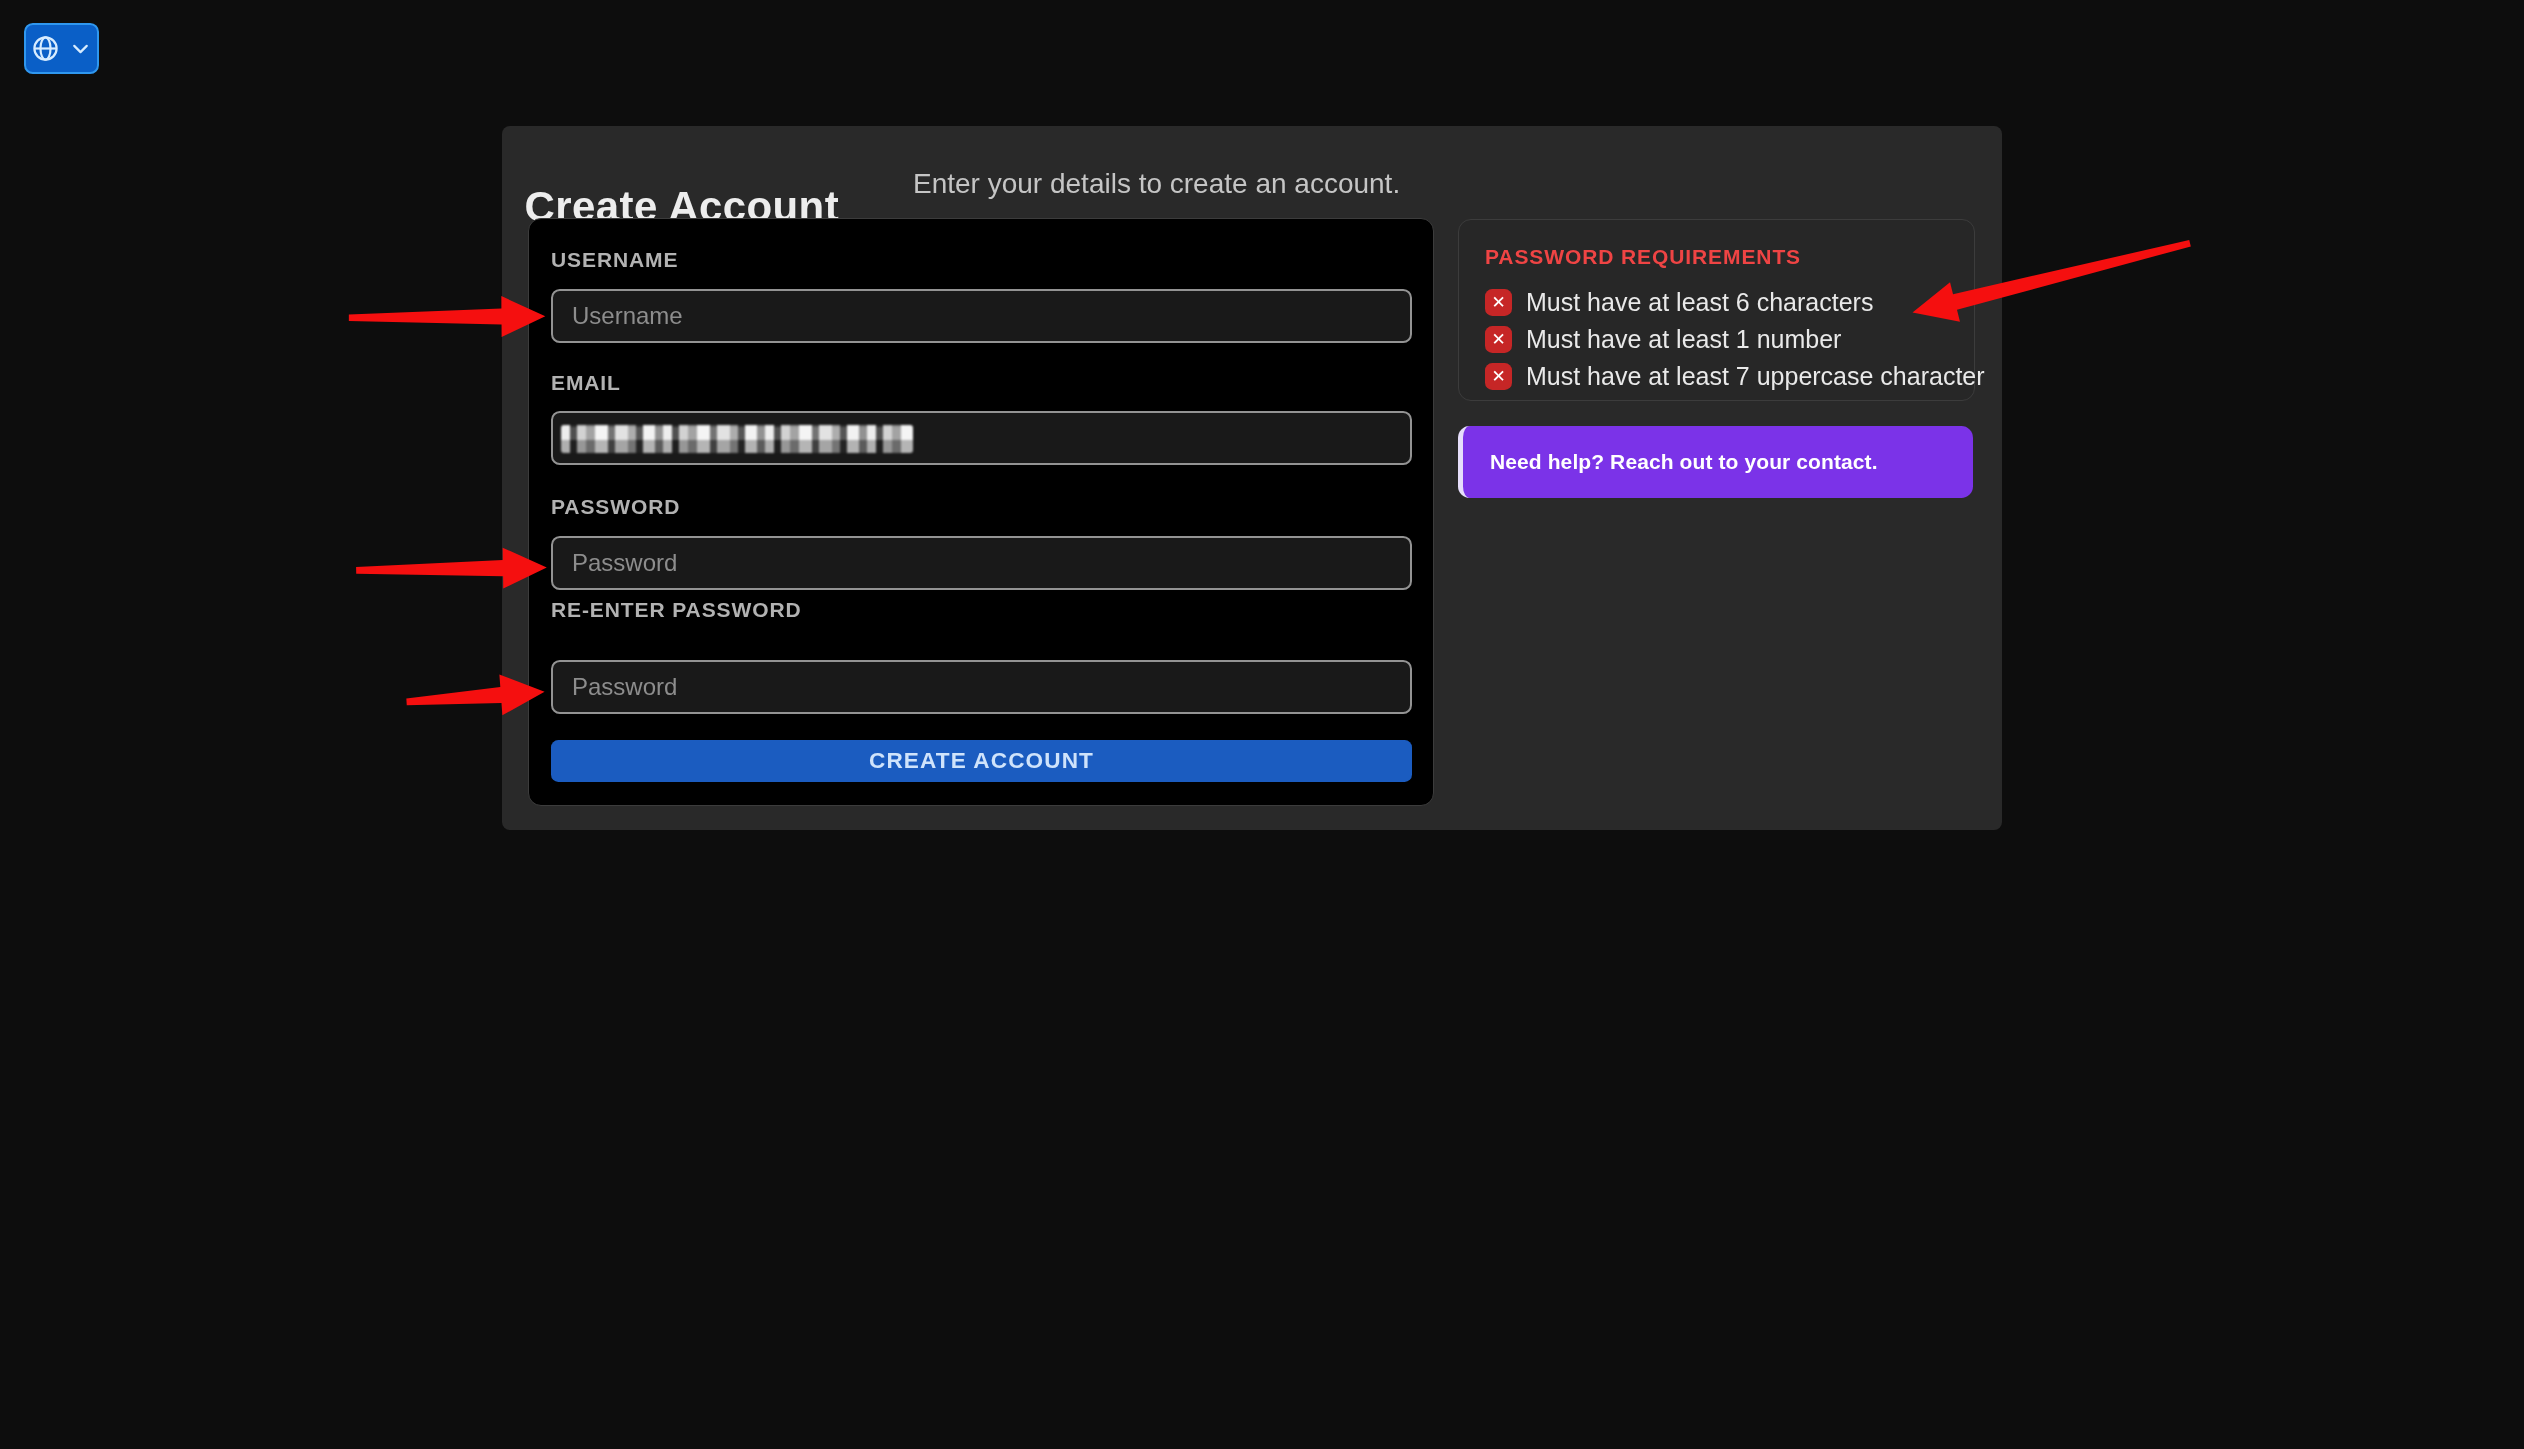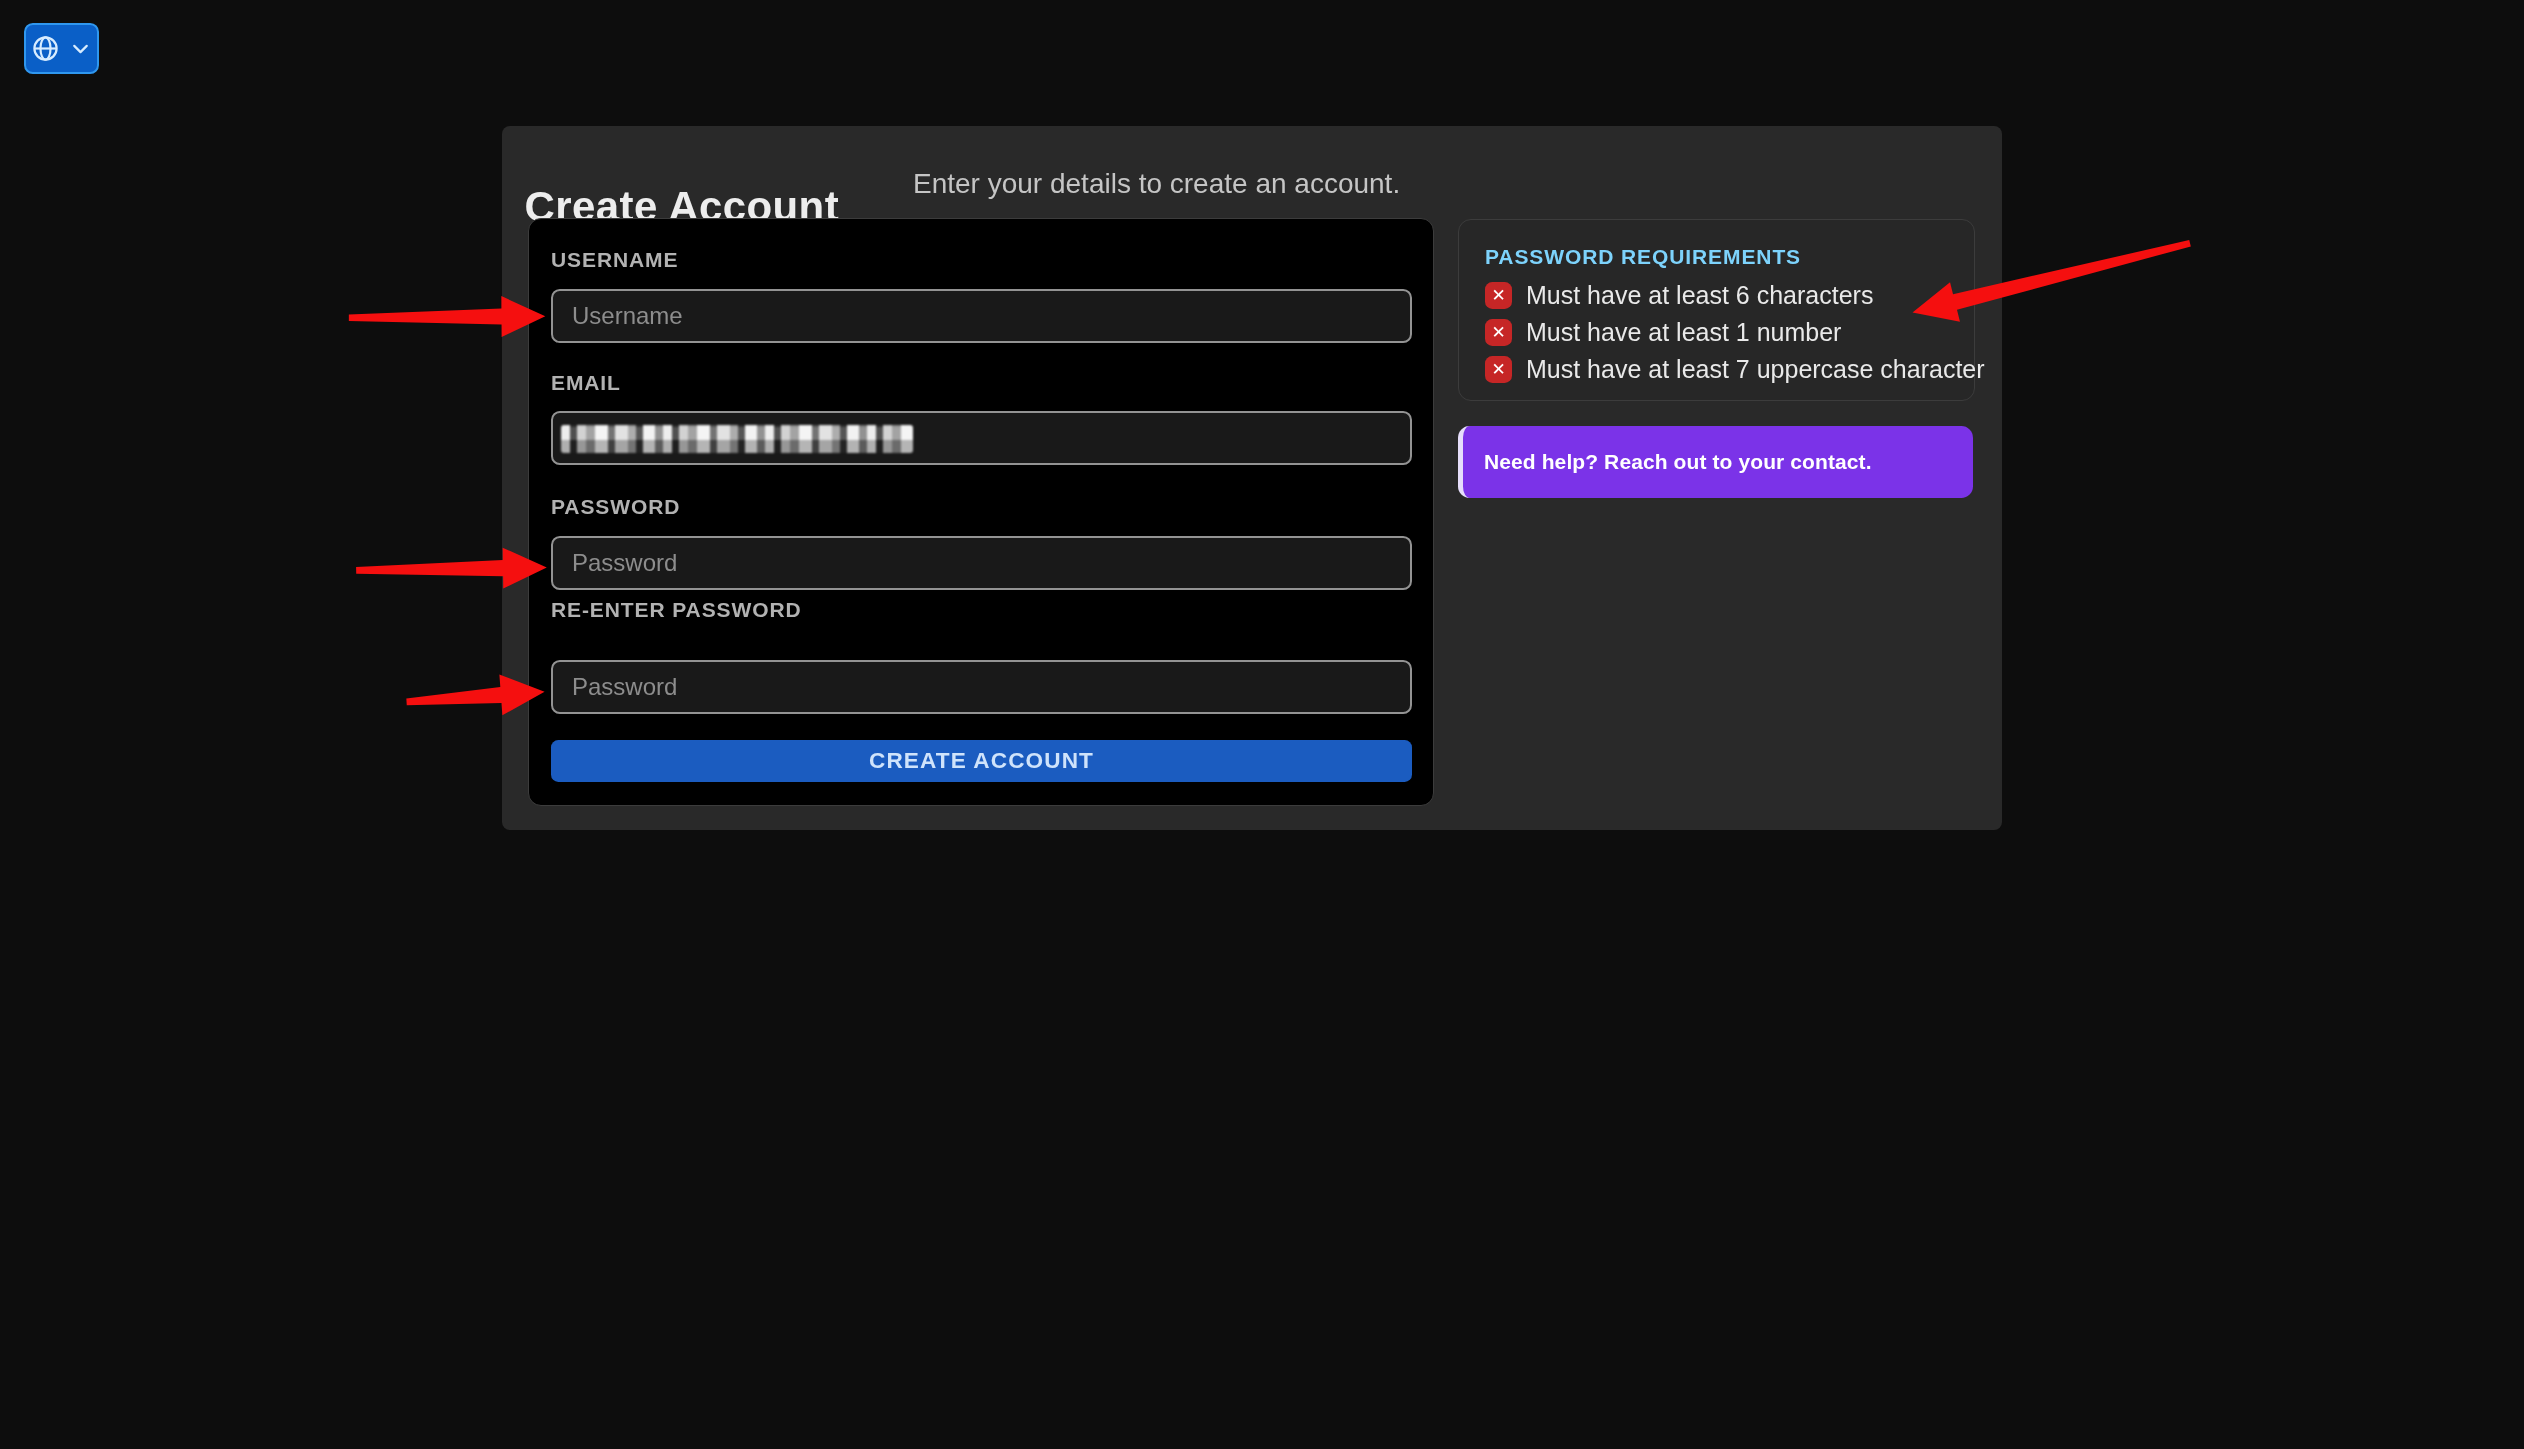--- a/index.html
+++ b/index.html
@@ -77,36 +77,36 @@
     font-family:inherit;cursor:pointer;
   }
 
   
   .req-panel{
     position:absolute;left:956px;top:93px;width:517px;height:182px;
     background:#272727;border:1.5px solid #3c3c3c;border-radius:13px;
     box-sizing:border-box;padding:25px 25px 0 26px;
   }
   .req-title{
-    font-size:21px;font-weight:700;color:#7dd3fc;letter-spacing:0.9px;
-    margin:0 0 12px 0;
+    font-size:21px;font-weight:700;color:#ef4444;letter-spacing:0.9px;
+    margin:0 0 19px 0;
   }
   .req-row{display:flex;align-items:center;gap:14px;margin-bottom:8px;}
   .req-icon{
     width:27px;height:27px;flex:0 0 27px;background:#c62626;border-radius:7.3px;
     color:#ffffff;display:flex;align-items:center;justify-content:center;
     font-size:17px;font-weight:700;line-height:1;
   }
   .req-text{font-size:25px;color:#e9e9e9;white-space:nowrap;}
 
   
   .help-box{
     position:absolute;left:956px;top:300px;width:515px;height:72px;
     background:#7b33e8;border-left:5.8px solid #e6defb;border-radius:11.7px;
-    box-sizing:border-box;display:flex;align-items:center;padding-left:21px;
+    box-sizing:border-box;display:flex;align-items:center;padding-left:27px;
   }
   .help-text{color:#ffffff;font-size:21px;font-weight:600;letter-spacing:0.1px;}
 
   
   .arrows{
     position:absolute;left:0;top:0;width:2525px;height:1449px;
     pointer-events:none;z-index:50;
   }
 </style>
 </head>

